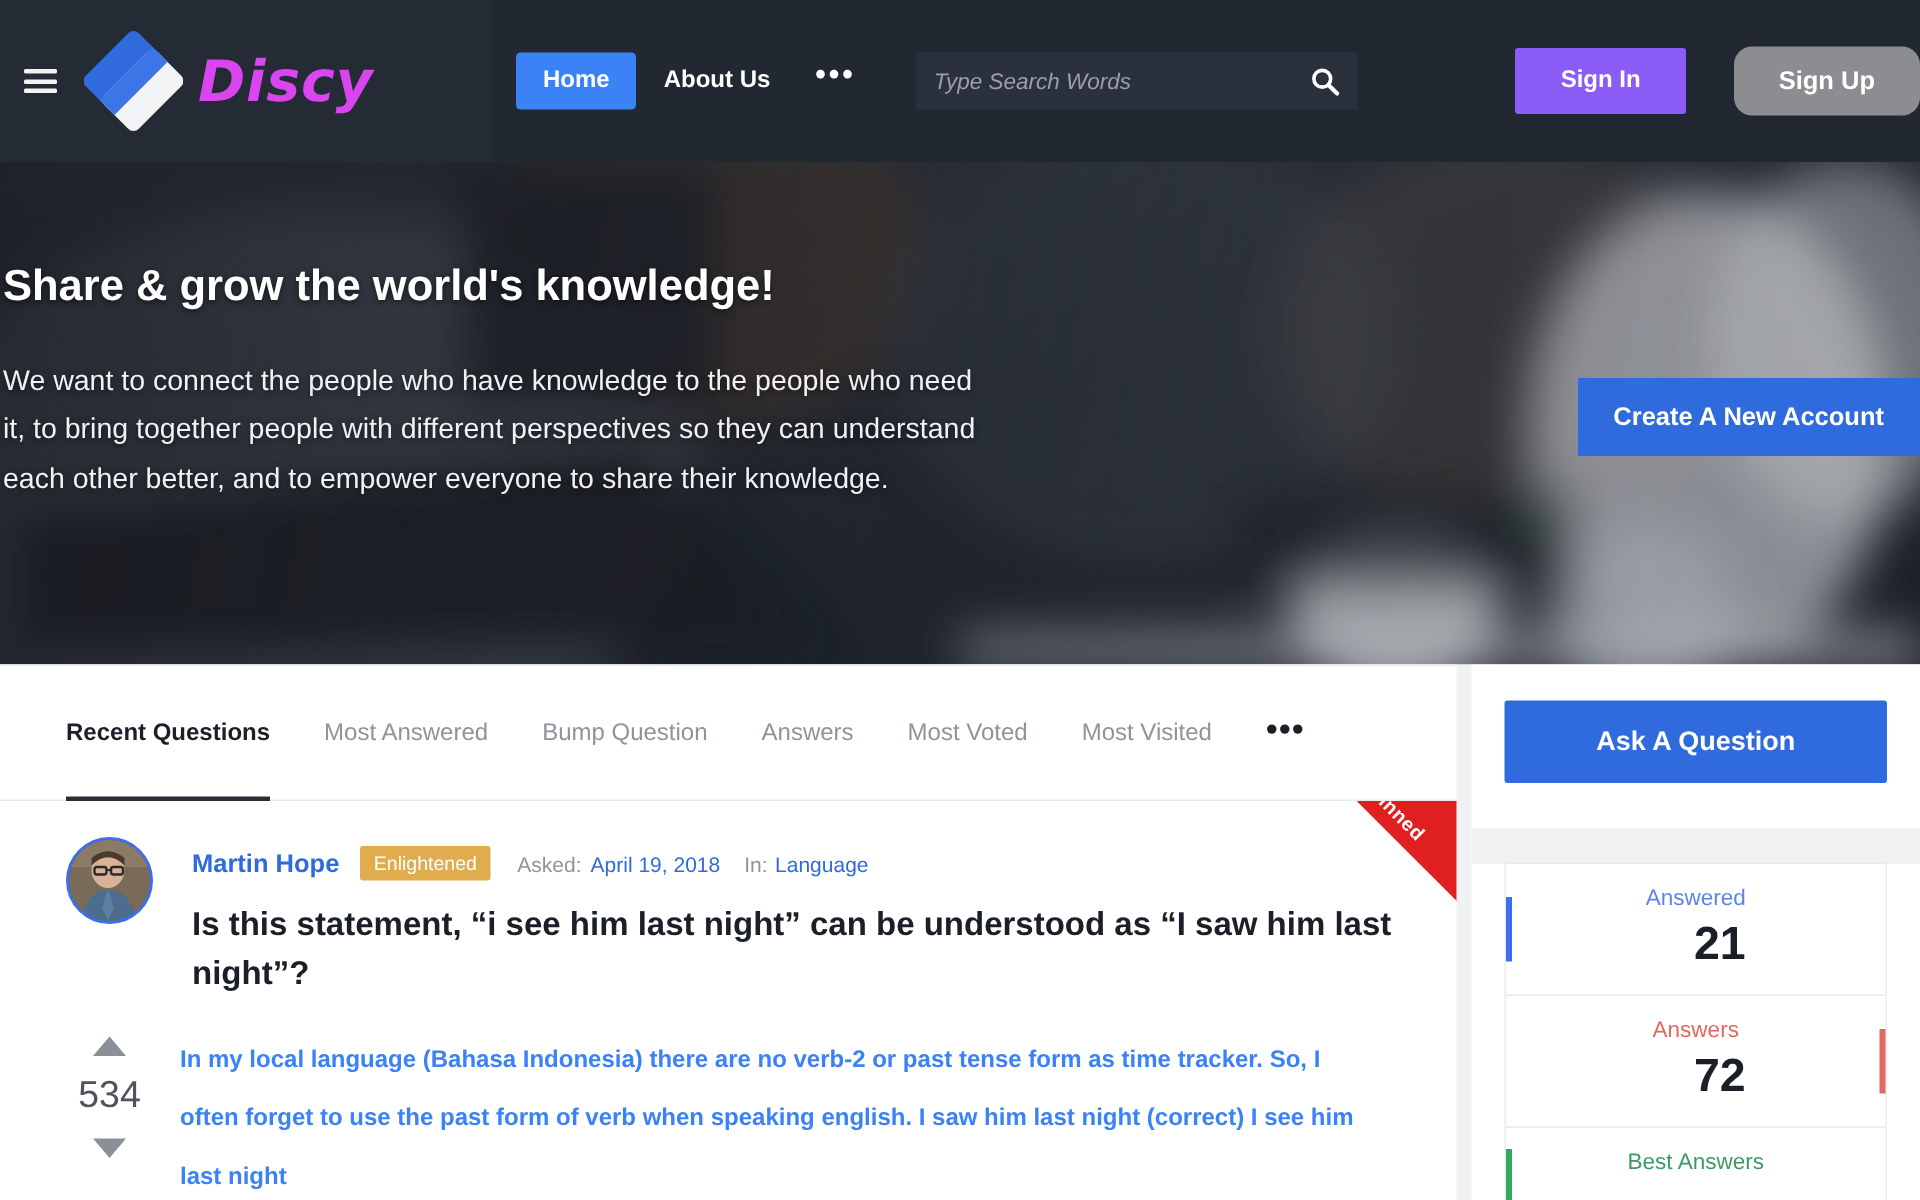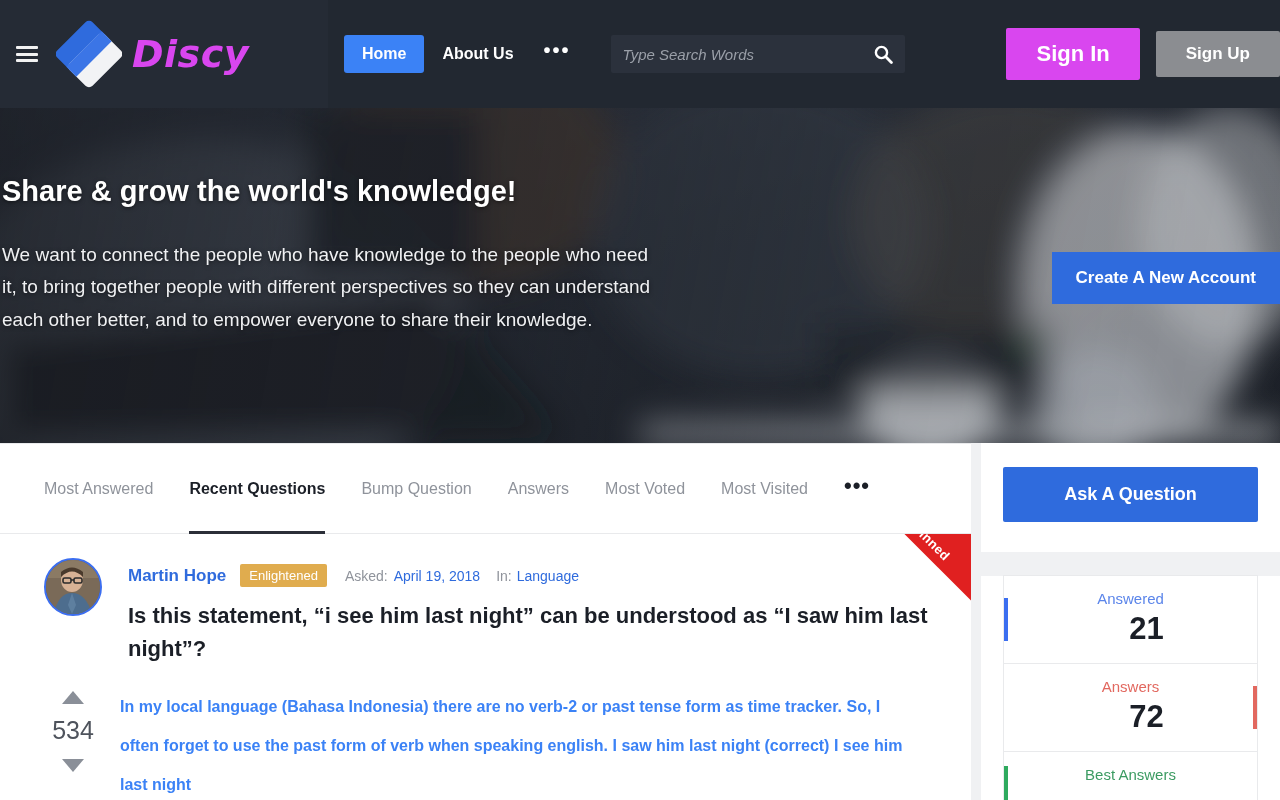--- a/index.html
+++ b/index.html
@@ -55,28 +55,28 @@
   .search-box input {
     flex:1; background:transparent; border:none; outline:none;
     color:#d8dade; font-size:15px; font-style:italic;
     font-family:"Liberation Sans", sans-serif;
   }
   .search-box input::placeholder { color:#9a9fa8; font-style:italic; }
   .search-ico { width:20px; height:20px; flex-shrink:0; }
 
   .hdr-right { margin-left:auto; display:flex; align-items:center; padding-right:0px; }
   .btn-signin {
-    background:#d946ef; color:#fff; font-size:22px; font-weight:bold;
+    background:#8b5cf6; color:#fff; font-size:16px; font-weight:bold;
     padding:13px 30px; border:none; cursor:pointer; border-radius:2px;
     font-family:"Liberation Sans", sans-serif;
   }
   .btn-signup {
     background:#8b8d91; color:#fff; font-size:17px; font-weight:bold;
-    padding:13px 30px; border:none; cursor:pointer; border-radius:2px;
-    margin-left:16px; font-family:"Liberation Sans", sans-serif;
+    padding:13px 30px; border:none; cursor:pointer; border-radius:12px;
+    margin-left:32px; font-family:"Liberation Sans", sans-serif;
   }
 
   
   .hero {
     position:absolute; top:108px; left:0; width:1280px; height:335px;
     overflow:hidden; background:#2c3038;
   }
   .hero-bg { position:absolute; inset:0; }
   .hero-overlay {
     position:absolute; inset:0;
@@ -292,22 +292,22 @@
     <div class="hero-sub">We want to connect the people who have knowledge to the people who need it, to bring together people with different perspectives so they can understand each other better, and to empower everyone to share their knowledge.</div>
   </div>
   <button class="btn-create">Create A New Account</button>
 </div>
 
 <div class="body-wrap">
 
   <div class="main-col">
 
     <div class="tabs">
+      <div class="tab active">Recent Questions</div>
       <div class="tab">Most Answered</div>
-      <div class="tab active">Recent Questions</div>
       <div class="tab">Bump Question</div>
       <div class="tab">Answers</div>
       <div class="tab">Most Voted</div>
       <div class="tab">Most Visited</div>
       <div class="tab-dots">•••</div>
     </div>
 
     <div class="question">
       <div class="q-ribbon">Pinned</div>
 

